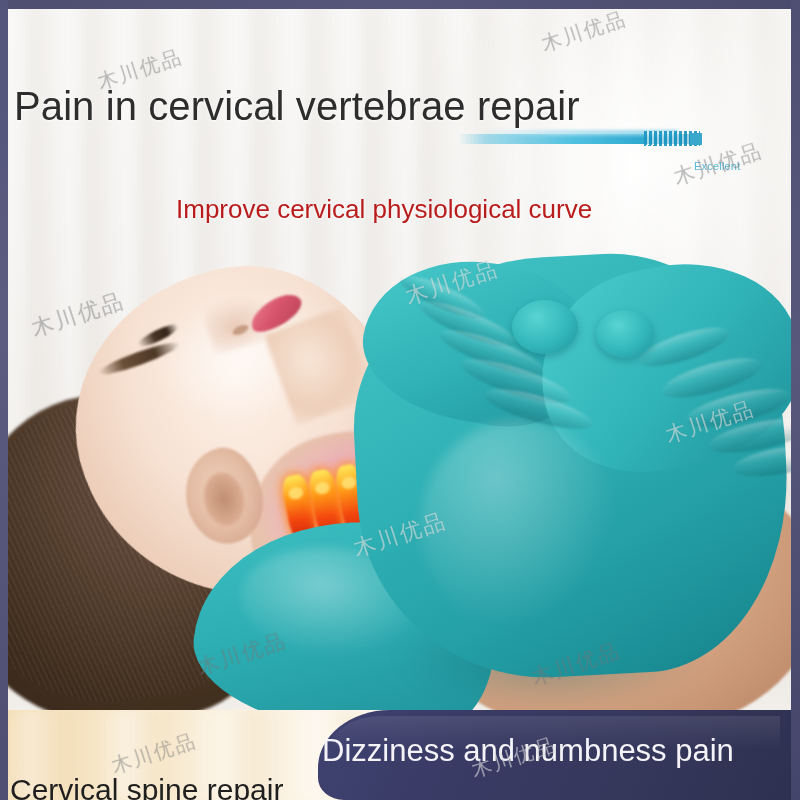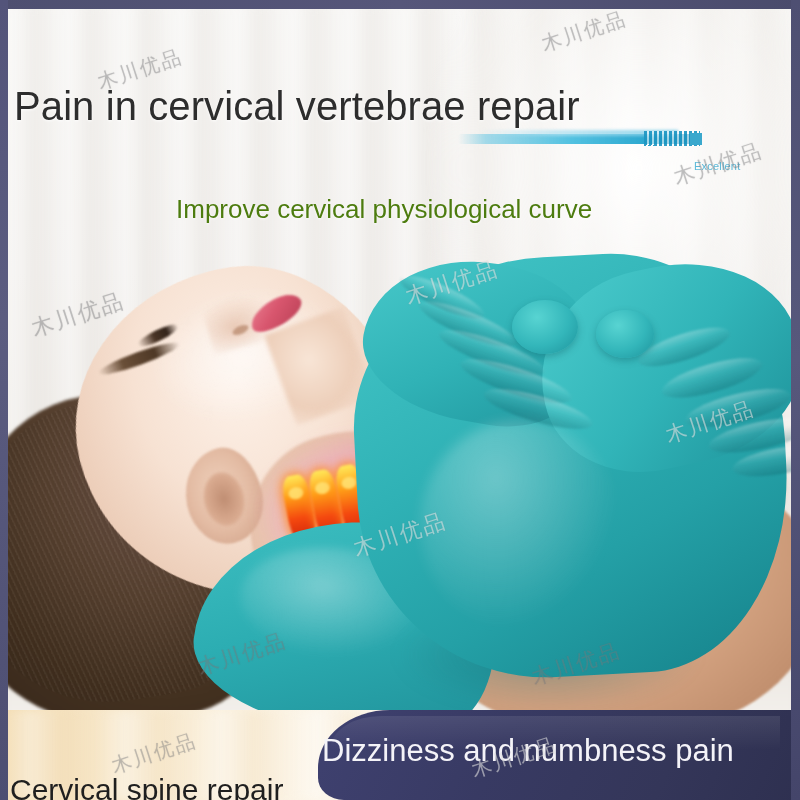--- a/index.html
+++ b/index.html
@@ -253,21 +253,21 @@
 
   
   .headline{
     position:absolute;left:14px;top:84px;
     font-size:40px;font-weight:400;color:#2d2d2d;
     letter-spacing:.1px;white-space:nowrap;
     text-shadow:0 1px 3px rgba(255,255,255,.9);
   }
   .subhead{
     position:absolute;left:176px;top:194px;
-    font-size:26px;font-weight:400;color:#4d7c0f;
+    font-size:26px;font-weight:400;color:#b91c1c;
     white-space:nowrap;
     text-shadow:0 1px 3px rgba(255,255,255,.85);
   }
   .excellent{
     position:absolute;left:694px;top:160px;
     font-size:11px;font-weight:400;color:#5cb9d9;
     letter-spacing:.2px;white-space:nowrap;
   }
 
   

